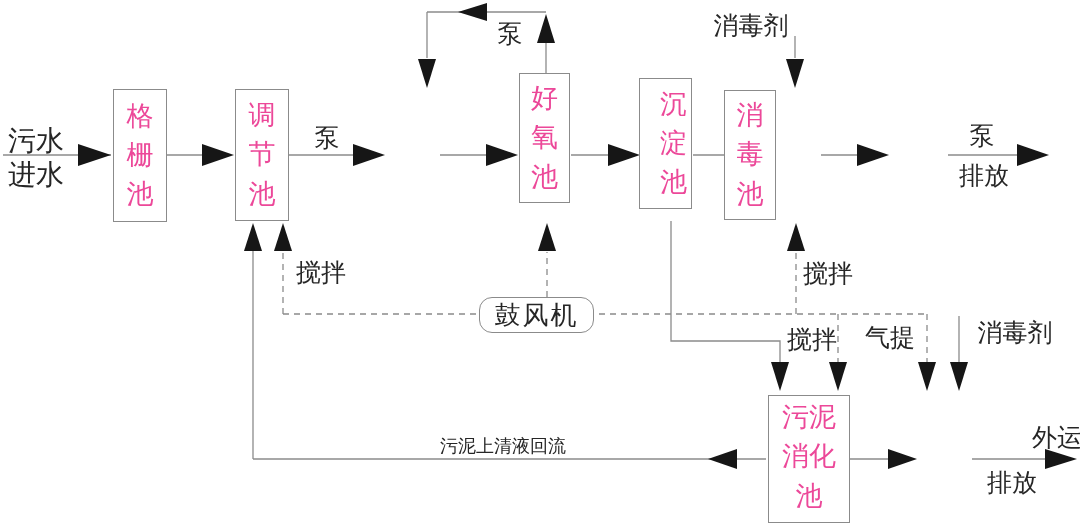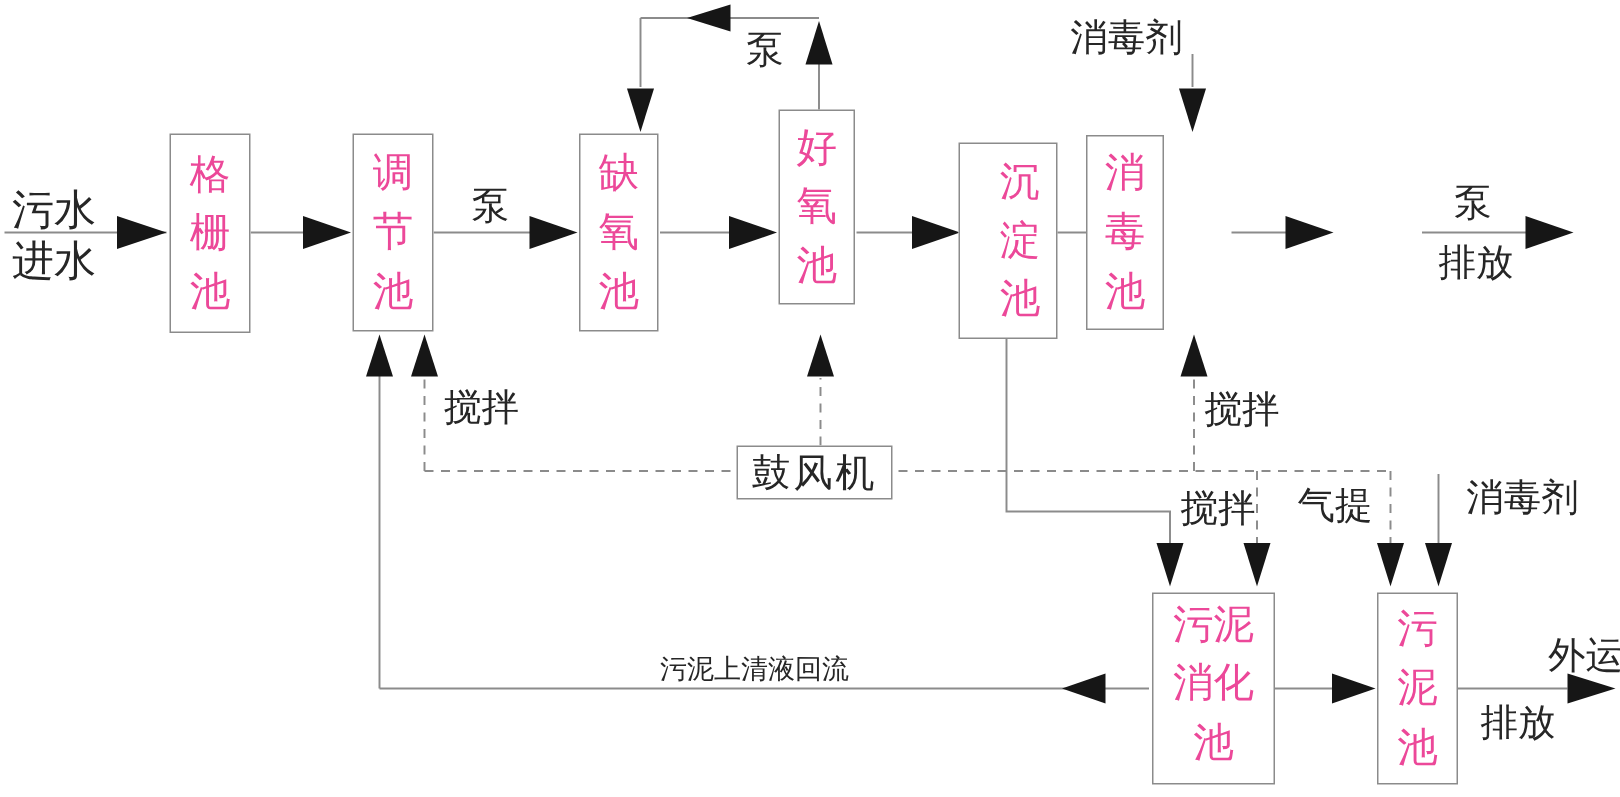--- a/index.html
+++ b/index.html
@@ -127,48 +127,42 @@
   </svg>
 
   <div class="pool-box" style="left:113px;top:89px;width:54px;height:133px;">
     <div class="pool-label w1">格栅池</div>
   </div>
 
   <div class="pool-box" style="left:235px;top:89px;width:54px;height:132px;">
     <div class="pool-label w1">调节池</div>
   </div>
 
-  <div class="pool-box" style="left:386px;top:89px;width:53px;height:132px;">
-    <div class="pool-label w1">缺氧池</div>
-  </div>
 
   <div class="pool-box" style="left:519px;top:73px;width:51px;height:130px;">
     <div class="pool-label w1">好氧池</div>
   </div>
 
-  <div class="pool-box" style="left:639px;top:95px;width:66px;height:131px;padding-left:16px;">
+  <div class="pool-box" style="left:639px;top:78px;width:53px;height:131px;padding-left:16px;">
     <div class="pool-label w1">沉淀池</div>
   </div>
 
   <div class="pool-box" style="left:724px;top:90px;width:52px;height:130px;">
     <div class="pool-label w1">消毒池</div>
   </div>
 
 
-  <div class="blower-box" style="left:491px;top:297px;width:104px;height:36px;">
+  <div class="blower-box" style="left:479px;top:297px;width:115px;height:36px;border-radius:13px;">
     <div class="blower-label">鼓风机</div>
   </div>
 
   <div class="pool-box" style="left:768px;top:395px;width:82px;height:128px;font-family:Liberation Mono, monospace;">
     <div class="pool-label w2">污泥消化池</div>
   </div>
 
-  <div class="pool-box" style="left:918px;top:395px;width:54px;height:128px;">
-    <div class="pool-label w1">污泥池</div>
-  </div>
 
   <div class="ann small" style="left:8px;top:126px;width:52px;">污水</div>
   <div class="ann small" style="left:8px;top:160px;width:52px;">进水</div>
 
   <div class="ann" style="left:486px;top:21px;width:48px;">泵</div>
 
   <div class="ann" style="left:303px;top:125px;width:48px;">泵</div>
 
   <div class="ann" style="left:711px;top:13px;width:80px;">消毒剂</div>
 

